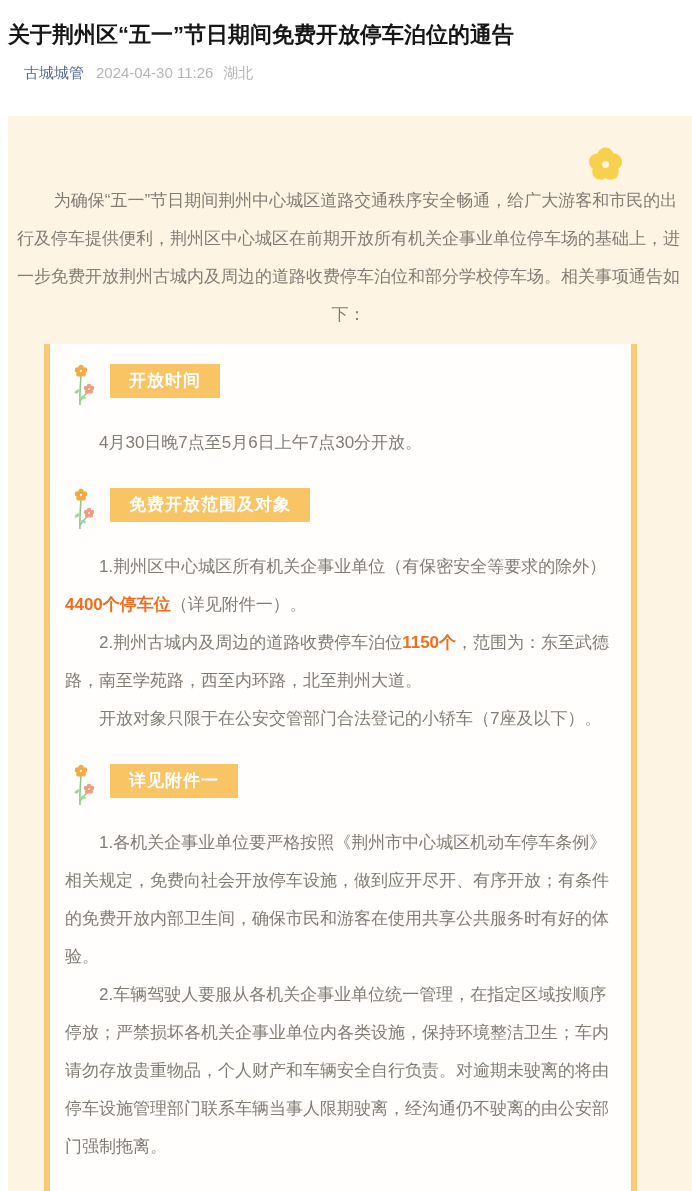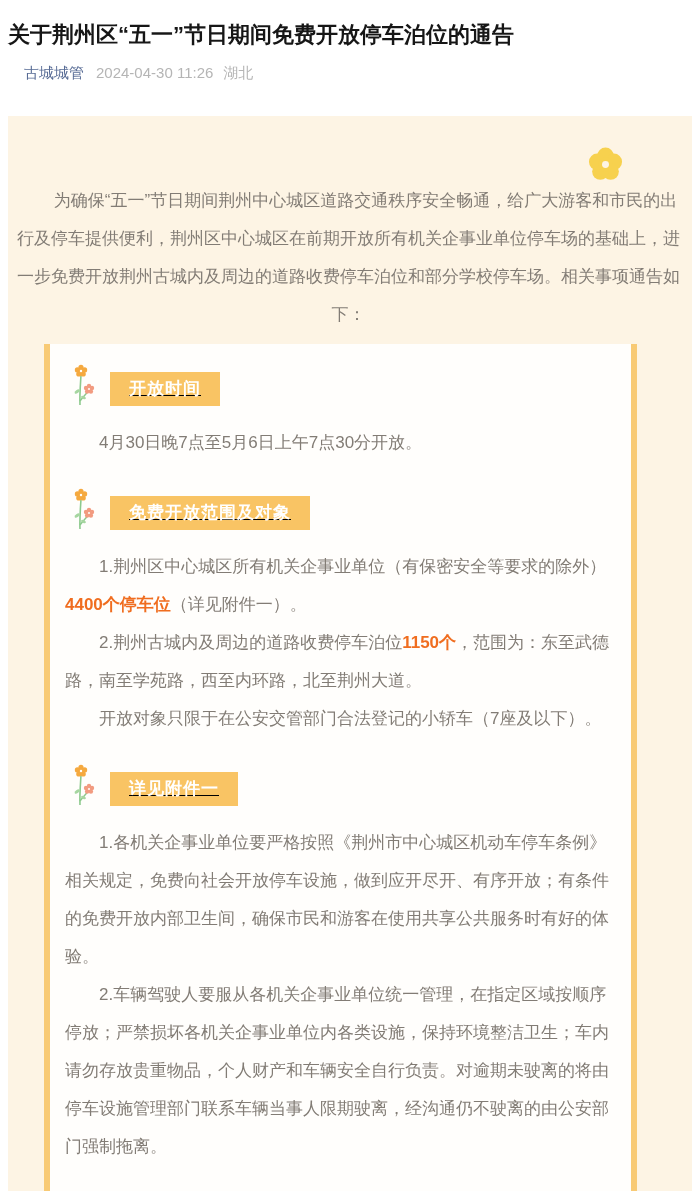--- a/index.html
+++ b/index.html
@@ -62,23 +62,22 @@
   }
   .notice-box {
     margin: 10px 55px 0 36px;
     background: var(--box-bg);
     border-left: 6px solid var(--accent-bar);
     border-right: 6px solid var(--accent-bar);
     padding: 12px 15px 70px 15px;
   }
   .badge-row {
     display: flex;
-    align-items: flex-end;
+    align-items: flex-start;
     margin: 26px 0 18px 8px;
-    text-decoration: underline;
   }
   .notice-box section:first-child .badge-row { margin-top: 8px; }
   .flower-branch { width: 22px; height: 42px; flex: 0 0 auto; }
   .badge {
     display: inline-block;
     margin-left: 15px;
     background: var(--badge-bg);
     color: #ffffff;
     font-size: 17px;
     font-weight: 700;

